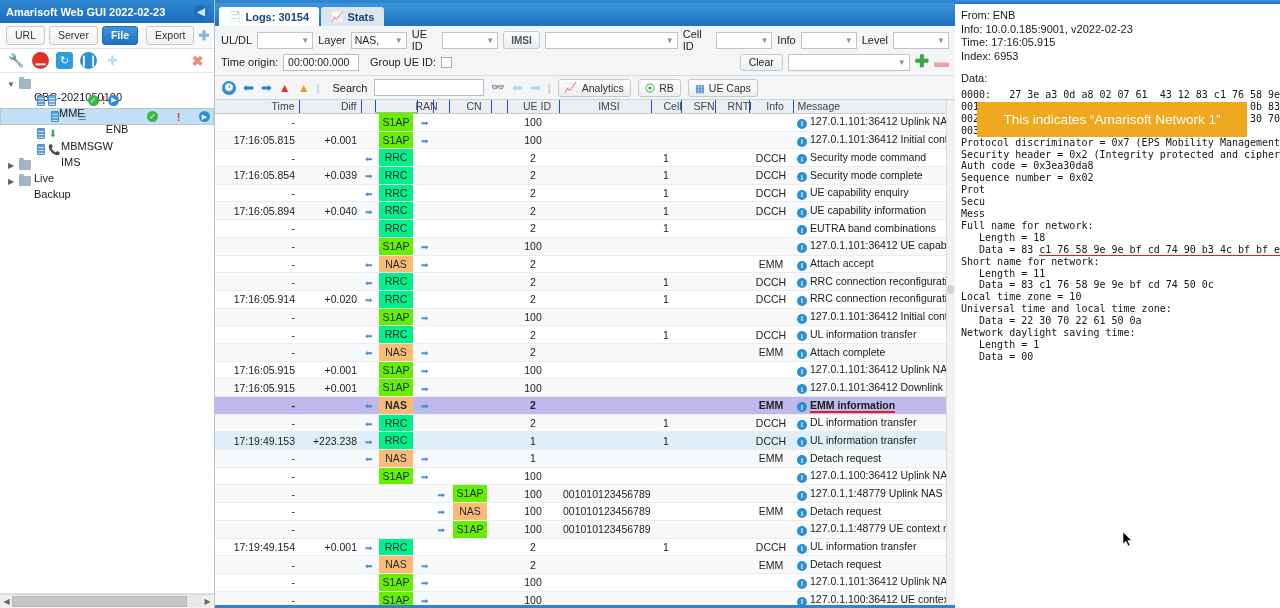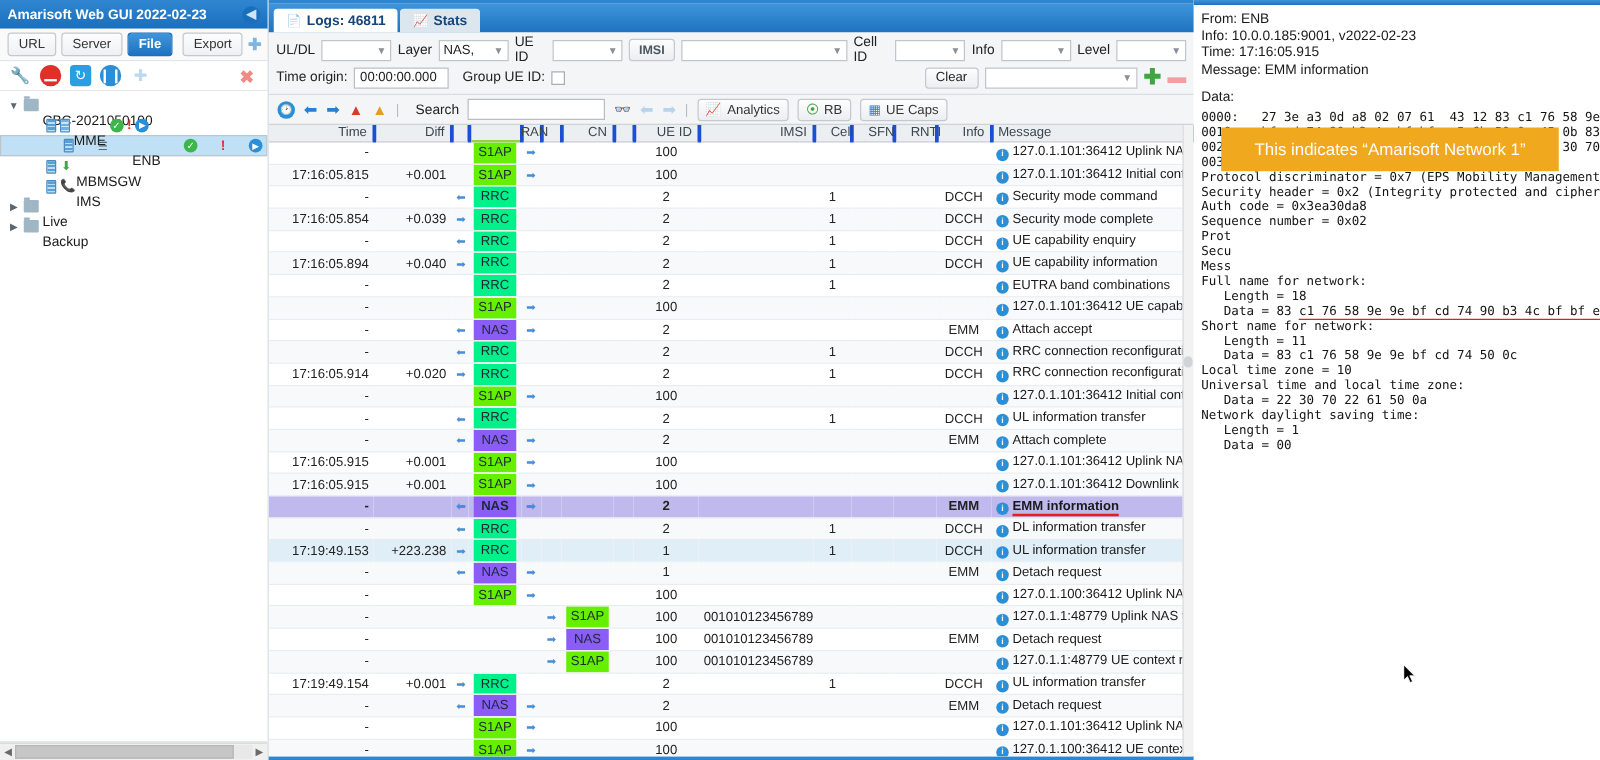--- a/index.html
+++ b/index.html
@@ -170,46 +170,46 @@
   .tbtn {
     height:18px; border:1px solid #c4c9cd; background:linear-gradient(#fdfdfd,#ebeef0);
     border-radius:3px; font-size:10.5px; padding:0 6px; display:flex; align-items:center;
     gap:4px; cursor:pointer; color:#333;
   }
 
   
   #tablewrap { flex:1; overflow:hidden; position:relative; background:#fff; }
   table.logs { border-collapse:collapse; width:100%; table-layout:fixed; }
   table.logs th {
-    background:#eceff1; border-right:3px solid #1d4ed8; border-bottom:1px solid #c6ccd1;
+    background:#eceff1; border-right:1px solid #1d4ed8; border-bottom:1px solid #c6ccd1;
     font-size:10.5px; font-weight:normal; color:#3a4550; height:13px; padding:0 4px;
     text-align:right; white-space:nowrap;
   }
   table.logs th.ran-h { border-bottom:2px solid #8fd44a; color:#3a4550; text-align:center;padding-left:40px;}
-  table.logs th.c { text-align:right;padding-left:12px; }
+  table.logs th.c { text-align:center;padding-left:12px; }
   table.logs th.l { text-align:left; }
   table.logs td {
     height:16.7px; font-size:10.5px; padding:0 4px; white-space:nowrap; overflow:hidden;
     border-bottom:1px solid #e9edf0;
   }
   tr.alt td { background:#f8f9fa; }
   tr.sel-row td { background:#bfb9ee !important; font-weight:bold; }
   tr.hl-row td { background:#dfeef7 !important;margin-left:16px; }
   td.time { text-align:right; color:#222; }
   td.diff { text-align:right; color:#222; }
   td.arrowc { text-align:right; padding:0 2px; width:14px; color:#4a8fd6; font-size:9px;}
   td.proto { text-align:center; font-size:10.5px; color:#1a2a35; padding:0; }
   td.num { text-align:center; color:#222; }
   td.imsi { text-align:center; color:#222; }
   td.info { text-align:center; color:#222; }
   td.msg { text-align:left; color:#1a1a1a; }
   .chip { display:block; width:100%; height:16.7px; line-height:16.7px; text-align:center; }
   .chip.s1ap { background:#66f000; }
   .chip.rrc  { background:#00f08a; }
-  .chip.nas  { background:#8b5cf6; }
+  .chip.nas  { background:#fdba74; }
   .ia { color:#4a8fd6; font-size:9px; }
   .imark {
     display:inline-flex; width:10px;height:10px;border-radius:50%;
     background:#2a8fd6;color:#fff;font-size:7px;align-items:center;justify-content:center;
     margin-right:3px; vertical-align:-1px; font-weight:bold;
   }
   .msg-underline { border-bottom:2px solid #e02020; padding-bottom:0px; }
   
   #tvscroll {
     position:absolute; right:0; top:0; width:9px; height:100%; background:#f2f2f2;
@@ -324,21 +324,21 @@
         </span>
       <span class="hs-arrow">▶</span>
     </div>
   </div>
 
   <div id="center">
 
     <div class="tabbar">
       <div class="tab on">
         <span class="ti">📄</span>
-        <span>Logs: 46811</span>
+        <span>Logs: 30154</span>
       </div>
       <div class="tab">
         <span class="ti">📈</span>
         <span>Stats</span>
       </div>
     </div>
 
     <div class="filterbar">
       <div class="frow">
         <span class="flabel">UL/DL</span>
@@ -1000,21 +1000,21 @@
     </div>
   </div>
 
   <div id="right">
     <div class="r-top"></div>
     <div class="r-body">
       <div class="r-head">
         <div>From: ENB</div>
         <div>Info: 10.0.0.185:9001, v2022-02-23</div>
         <div>Time: 17:16:05.915</div>
-        <div>Message: EMM information</div>
+        <div>Index: 6953</div>
         <div style="height:9px"></div>
         <div>Data:</div>
         <div style="height:3px"></div>
       </div>
       <pre class="hex" id="hexdump">0000:   27 3e a3 0d a8 02 07 61  43 12 83 c1 76 58 9e 9e   '&gt;.....aC..
 0010:   bf cd 74 90 b3 4c bf bf  e5 6b 50 0c 45 0b 83 c1   ..t..L...k
 0020:   76 58 9e 9e bf cd 74 50  0c 46 0a 47 22 30 70 22   vX....tP.F
 0030:   61 50 0a 49 01 00                                  aP.I..</pre>
       <pre class="hex" id="decoded">Protocol discriminator = 0x7 (EPS Mobility Management)
 Security header = 0x2 (Integrity protected and ciphered)

